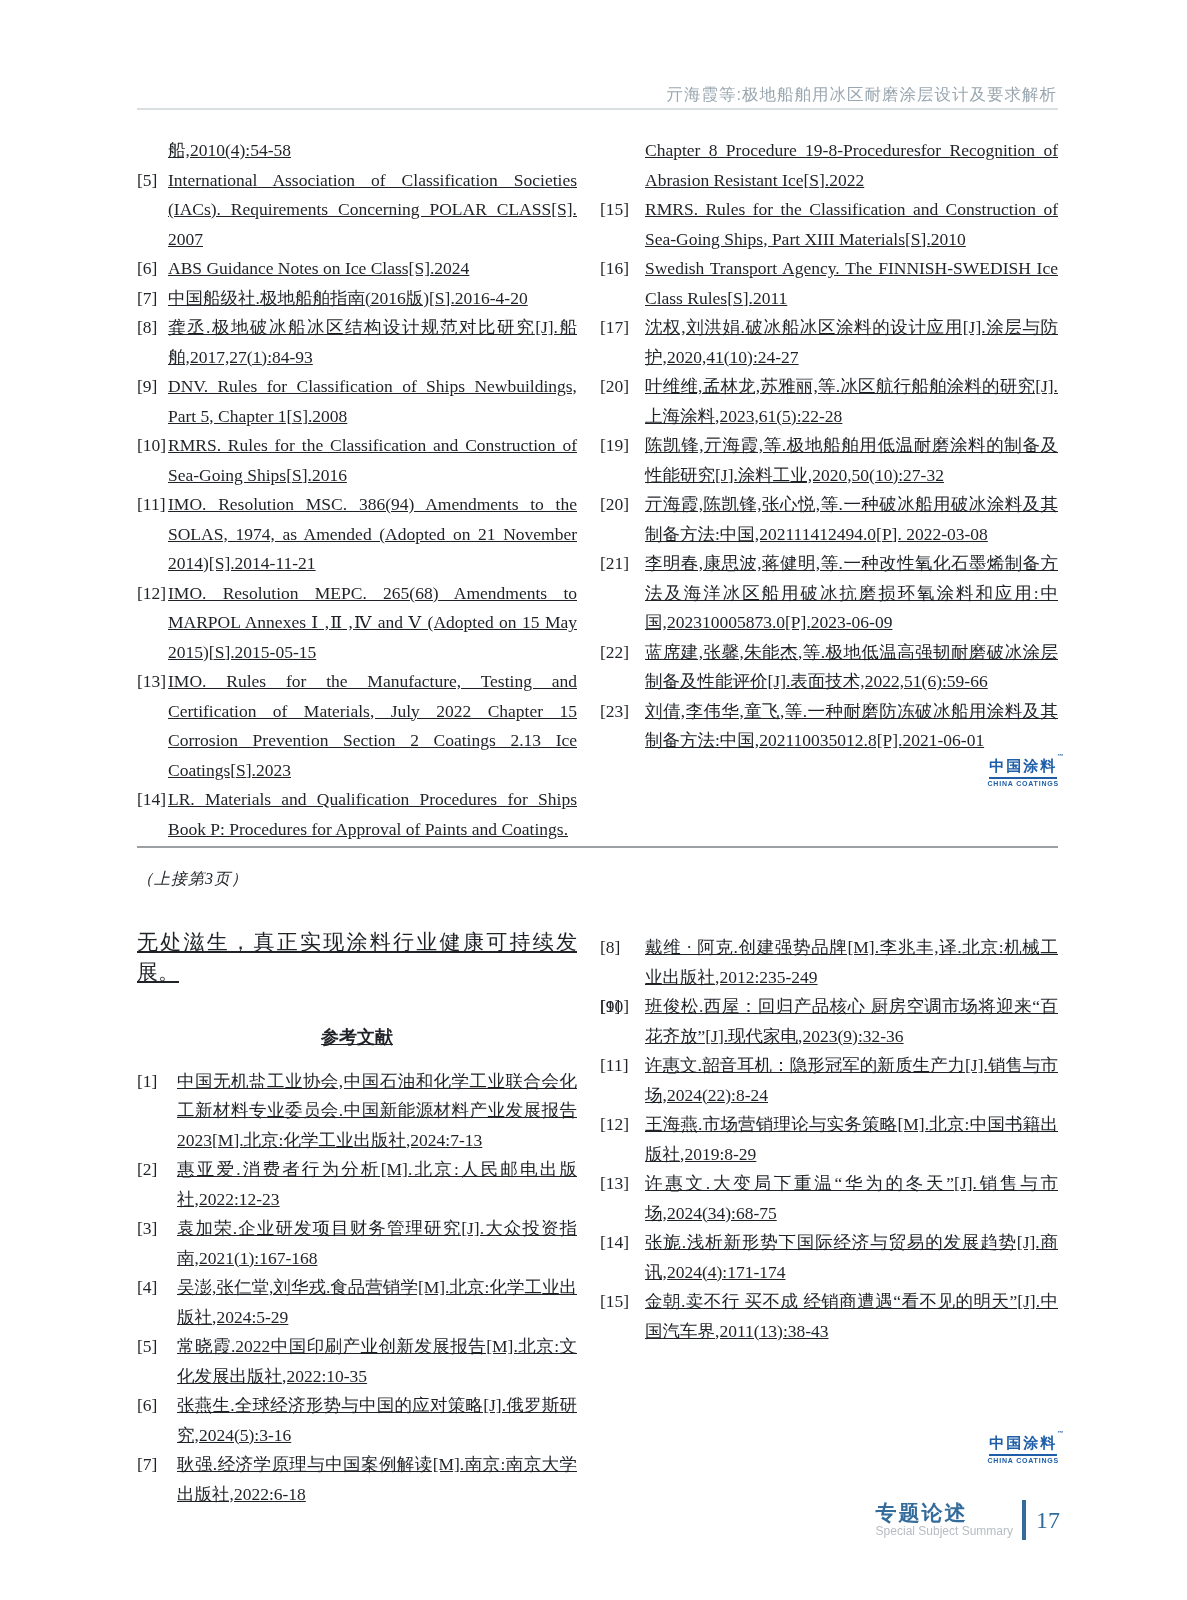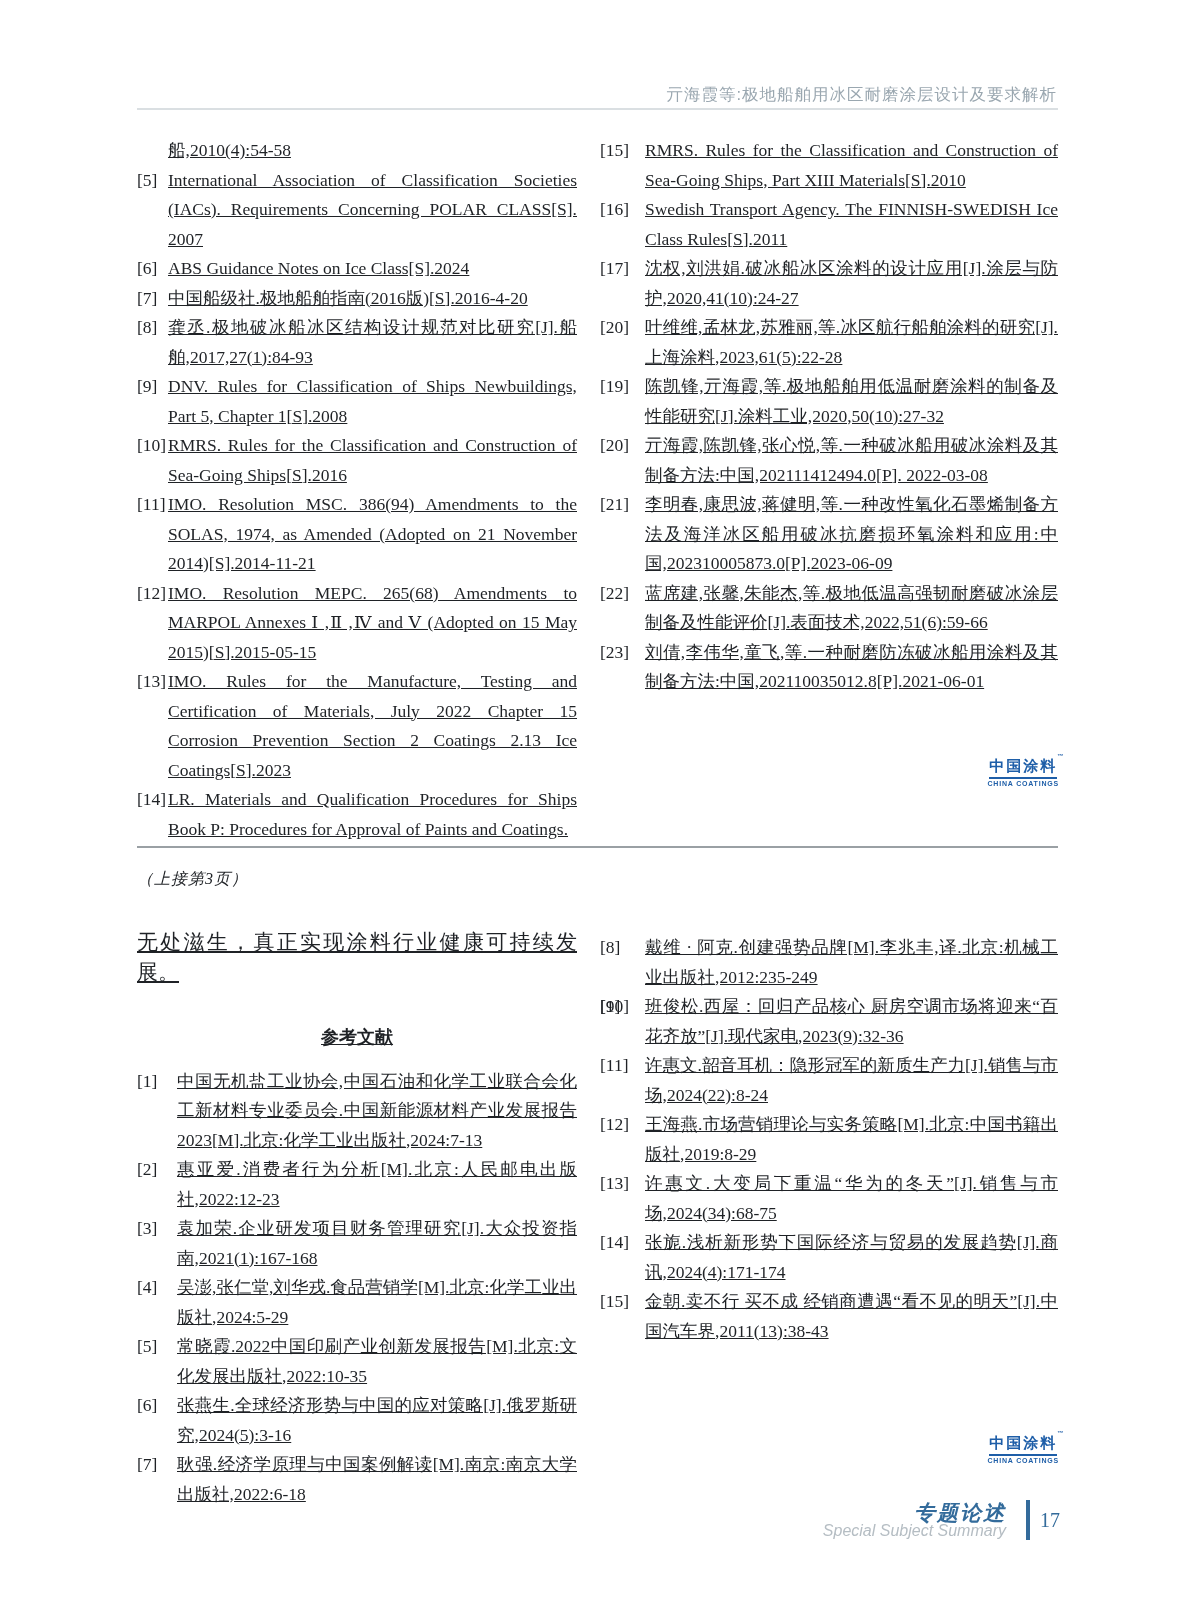--- a/index.html
+++ b/index.html
@@ -61,25 +61,25 @@
   .logo-cn {
     display:inline-block; position:relative;
     font-weight:bold; font-size:15px; letter-spacing:2px;
     border-bottom:2px solid #1e5ea8; padding-bottom:1px;
   }
   .logo-tm { position:absolute; top:-4px; right:-8px; font-size:6px; }
   .logo-en { font-size:7px; font-weight:bold; letter-spacing:0.8px; margin-top:1px; }
 
   
   .footer { position:absolute; top:1500px; right:139px; display:flex; align-items:center; }
-  .footer-labels { text-align:right; margin-right:20px;font-style:italic; }
+  .footer-labels { margin-right:9px; }
   .footer-cn { color:#336b9b; font-weight:bold; font-size:21px; letter-spacing:2px; line-height:22px; }
-  .footer-en { color:#b5bdc3; font-size:16px; line-height:14px; }
+  .footer-en { color:#b5bdc3; font-size:12px; line-height:14px; }
   .footer-bar { width:4px; height:40px; background:#336b9b; margin-right:10px; }
-  .footer-num { color:#336b9b; font-size:20px; line-height:40px; }
+  .footer-num { color:#336b9b; font-size:24px; line-height:40px; }
 </style>
 </head>
 <body>
 
 <div class="page">
 
   <div class="running-head sans">亓海霞等:极地船舶用冰区耐磨涂层设计及要求解析</div>
   <div class="header-rule"></div>
 
   <div class="col col-tl">
@@ -122,20 +122,24 @@
       <div class="ref">
     <span class="ref-num">[13]</span>
     <span class="ref-text">IMO. Rules for the Manufacture, Testing and Certification of Materials, July 2022 Chapter 15 Corrosion Prevention Section 2 Coatings 2.13 Ice Coatings[S].2023</span>
   </div>
       <div class="ref">
     <span class="ref-num">[14]</span>
     <span class="ref-text">LR. Materials and Qualification Procedures for Ships Book P: Procedures for Approval of Paints and Coatings.</span>
   </div>
     </div>
   <div class="col col-tr">
+      <div class="ref">
+    <span class="ref-num"></span>
+    <span class="ref-text">Chapter 8 Procedure 19-8-Proceduresfor Recognition of Abrasion Resistant Ice[S].2022</span>
+  </div>
       <div class="ref">
     <span class="ref-num">[15]</span>
     <span class="ref-text">RMRS. Rules for the Classification and Construction of Sea-Going Ships, Part XIII Materials[S].2010</span>
   </div>
       <div class="ref">
     <span class="ref-num">[16]</span>
     <span class="ref-text">Swedish Transport Agency. The FINNISH-SWEDISH Ice Class Rules[S].2011</span>
   </div>
       <div class="ref">
     <span class="ref-num">[17]</span>

